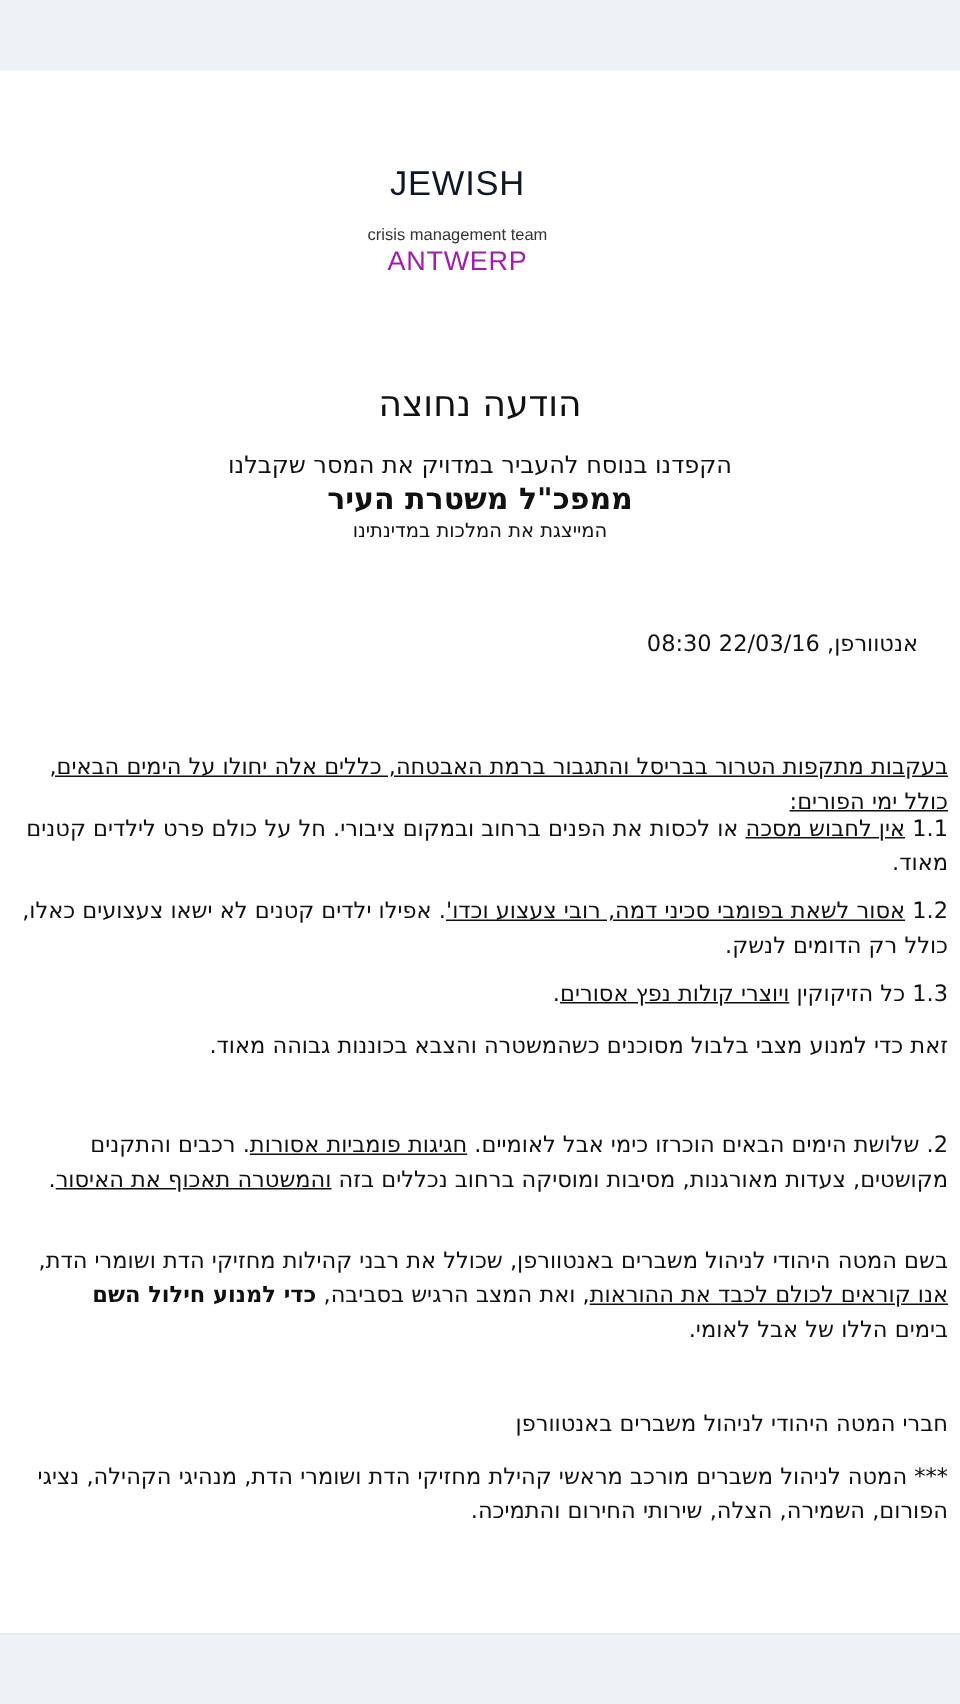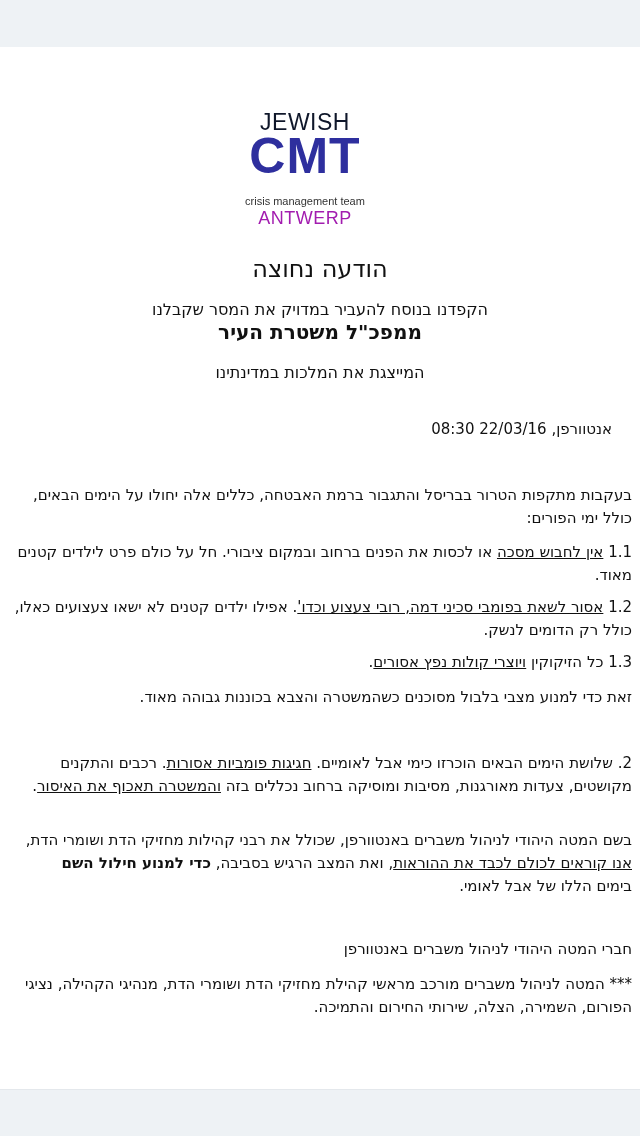--- a/index.html
+++ b/index.html
@@ -18,47 +18,46 @@
     .logo .jewish { font-family: "Liberation Sans", sans-serif; font-size: 23px; color: #0f172a; letter-spacing: 0.5px; line-height: 24px; }
     .logo .cmt { font-family: "Liberation Sans", sans-serif; font-weight: bold; font-size: 50px; color: #2e2f9e; line-height: 44px; letter-spacing: 1px; }
     .logo .cmt-sub { font-family: "Liberation Sans", sans-serif; font-size: 11px; color: #333; line-height: 13px; margin-top: 17px; }
     .logo .antwerp { font-family: "Liberation Sans", sans-serif; font-size: 18px; color: #a21caf; line-height: 20px; letter-spacing: 0.5px; }
 
     .rtl { direction: rtl; unicode-bidi: embed; }
     .center { position: absolute; left: 0; width: 640px; text-align: center; }
     .title { top: 255px; font-size: 24px; font-family: "DejaVu Sans", sans-serif; }
     .intro1 { top: 300px; font-size: 16px; }
     .intro2 { top: 320px; font-size: 20px; font-weight: bold; }
-    .intro3 { top: 363px; font-size: 16px; }
+    .intro3 { top: 347px; font-size: 13px; }
 
     .block { position: absolute; right: 28px; width: 600px; text-align: right; font-size: 15px; line-height: 23px; }
     .wide { right: 8px; width: 630px; }
     .dateline { top: 418px; }
-    .p-intro { top: 484px; }
+    .p-intro { top: 500px; text-decoration: underline; }
     .p11 { top: 541px; }
     .p12 { top: 596px; }
     .p13 { top: 651px; }
     .p-reason { top: 686px; }
     .p2 { top: 752px; }
     .p-call { top: 829px; }
     .p-sign { top: 938px; }
     .p-note { top: 973px; }
     u { text-decoration: underline; }
     b { font-weight: bold; padding-left: 25px; }
   </style>
 </head>
 <body>
 
 <div class="top-bar"></div>
 
 <div class="doc"></div>
 
 <div class="logo">
   <div class="jewish">JEWISH</div>
-  <div class="cmt">CMT</div>
   <div class="cmt-sub">crisis management team</div>
   <div class="antwerp">ANTWERP</div>
 </div>
 
 <div class="center title rtl">הודעה נחוצה</div>
 <div class="center intro1 rtl">הקפדנו בנוסח להעביר במדויק את המסר שקבלנו</div>
 <div class="center intro2 rtl">ממפכ"ל משטרת העיר</div>
 <div class="center intro3 rtl">המייצגת את המלכות במדינתינו</div>
 
 <div class="block dateline rtl">אנטוורפן, 22/03/16 08:30</div>

